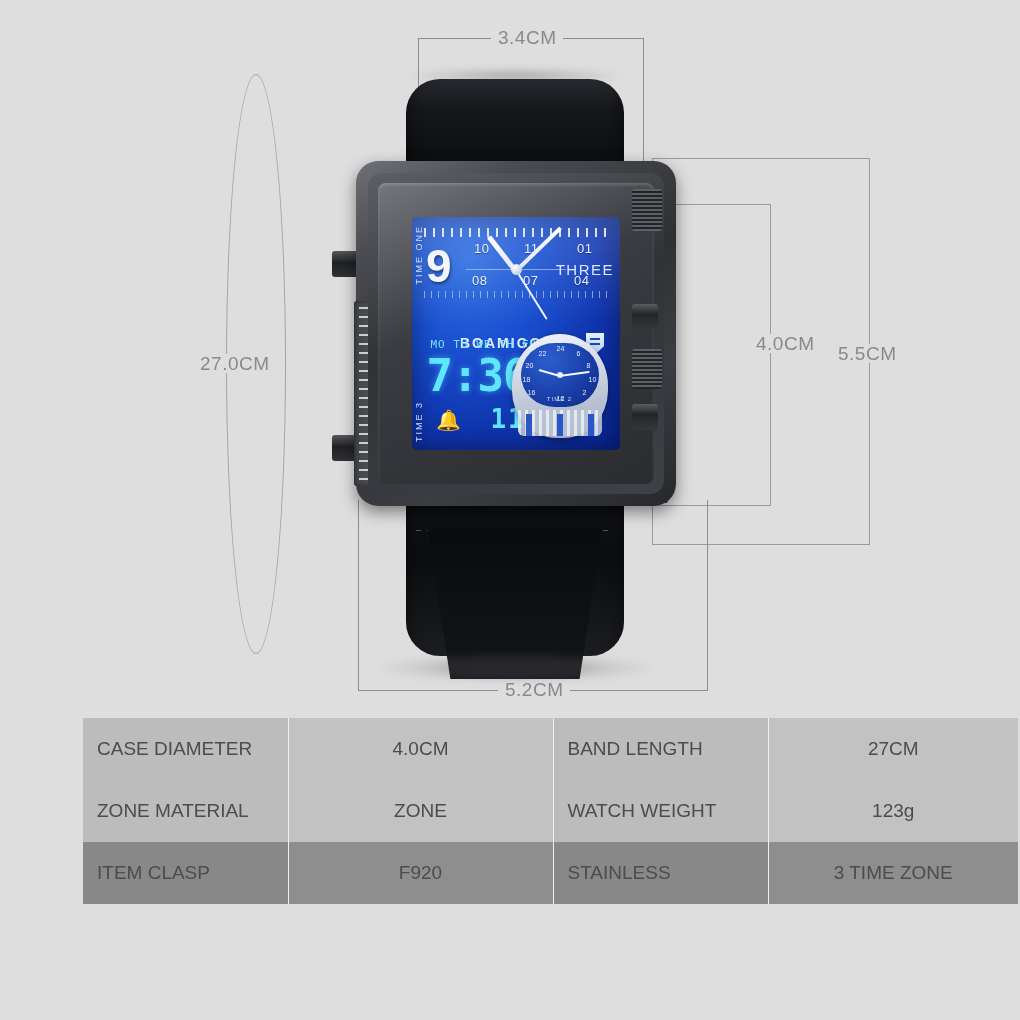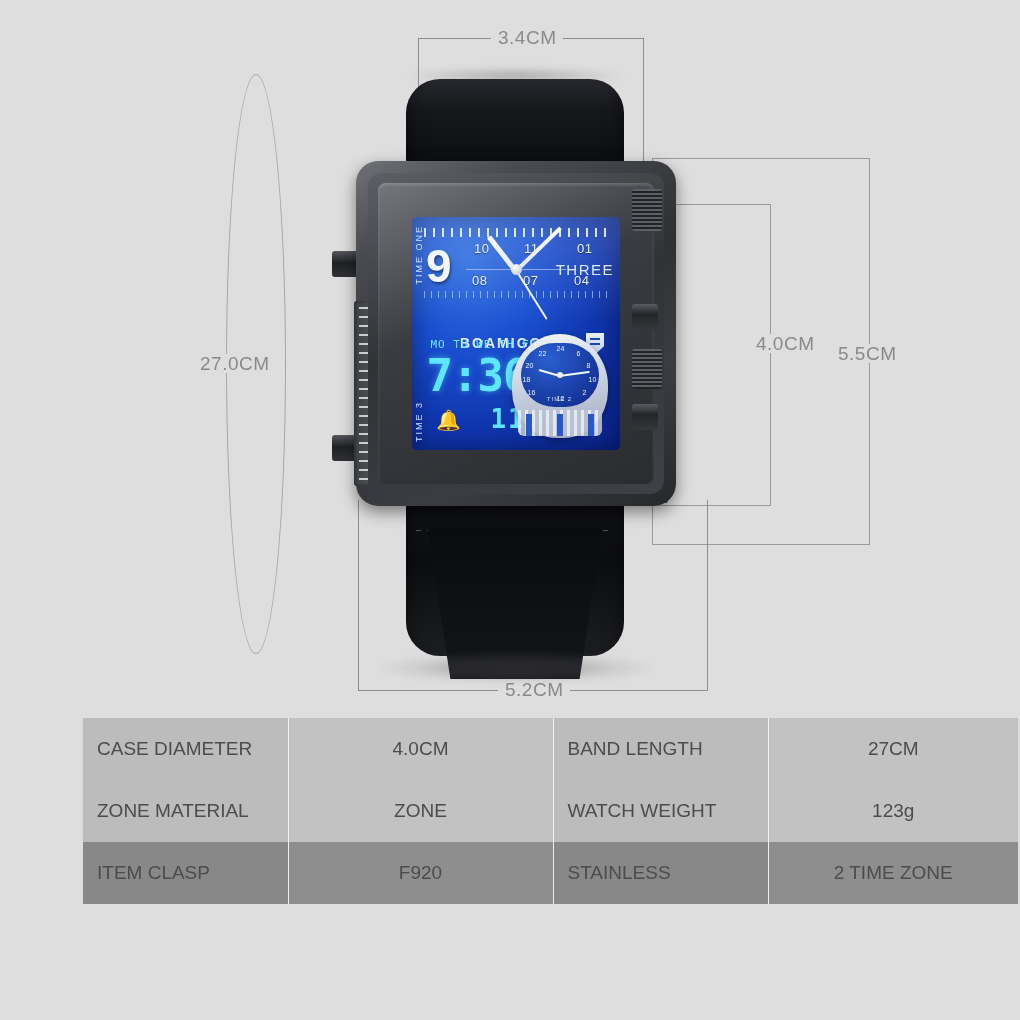--- a/index.html
+++ b/index.html
@@ -415,18 +415,18 @@
       <tr class="odd">
         <td class="lab">ZONE MATERIAL</td>
         <td class="val">ZONE</td>
         <td class="lab">WATCH WEIGHT</td>
         <td class="val3">123g</td>
       </tr>
       <tr class="even">
         <td class="lab">ITEM CLASP</td>
         <td class="val">F920</td>
         <td class="lab">STAINLESS</td>
-        <td class="val3">2 TIME ZONE</td>
+        <td class="val3">3 TIME ZONE</td>
       </tr>
     </tbody>
   </table>
 
 </div>
 
 </body></html>

